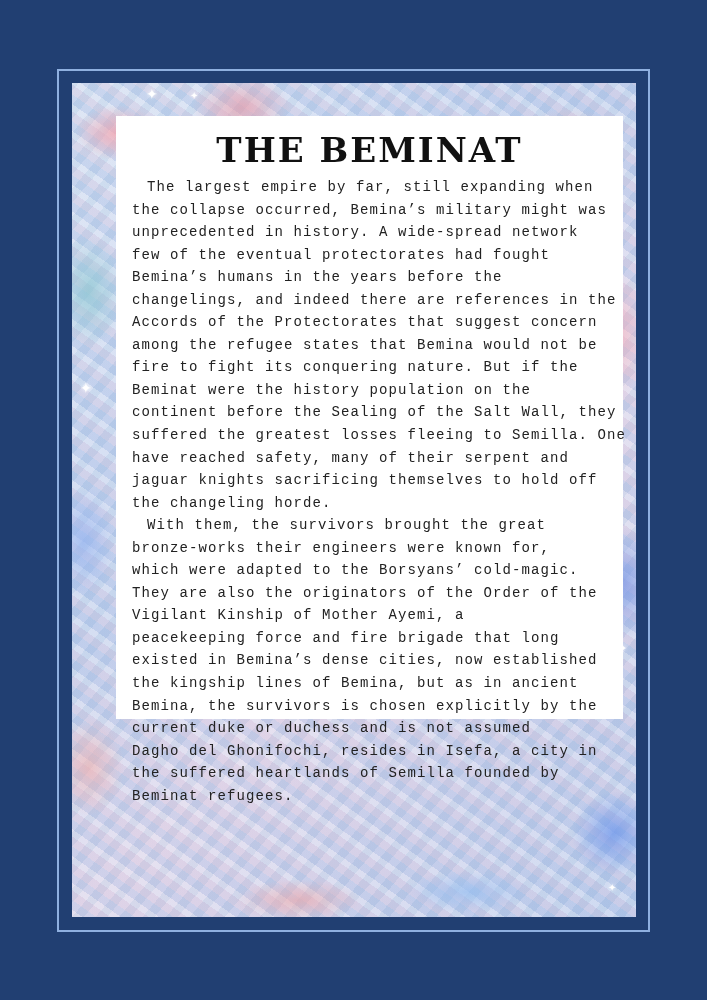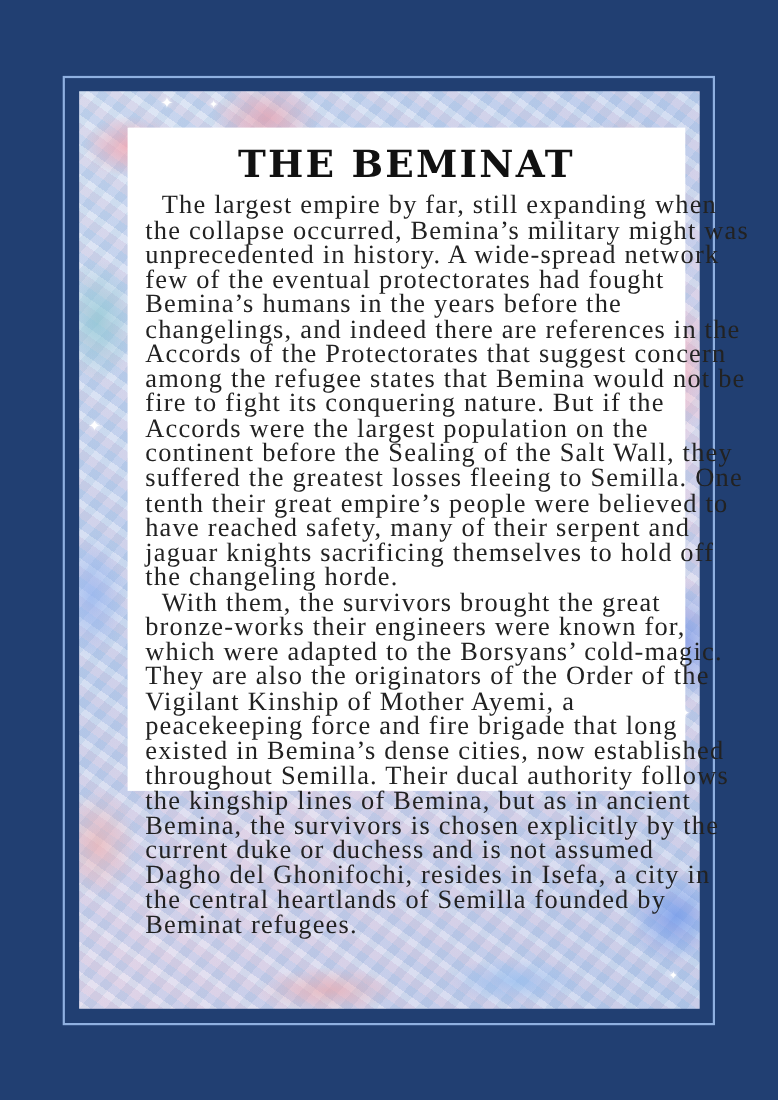--- a/index.html
+++ b/index.html
@@ -48,22 +48,22 @@
     position:absolute; left:0; right:0; top:14px;
     text-align:center;
     font-family:"DejaVu Serif", serif;
     font-weight:bold;
     font-size:34px;
     letter-spacing:2px;
     color:#111;
   }
   .body-text {
     position:absolute; left:16px; right:10px; top:60px;
-    font-family:Liberation Serif, serif;
-    font-size:24px;
+    font-family:Liberation Mono, monospace;
+    font-size:14px;
     line-height:22.55px;
     letter-spacing:1.1px;
     color:#222;
   }
   .line { white-space:nowrap; display:block; }
   .indent { padding-left:15px; }
 </style>
 </head>
 <body>
 
@@ -84,38 +84,36 @@
       <div>
         <span class="line indent">The largest empire by far, still expanding when</span>
         <span class="line">the collapse occurred, Bemina’s military might was</span>
         <span class="line">unprecedented in history. A wide-spread network</span>
         <span class="line">few of the eventual protectorates had fought</span>
         <span class="line">Bemina’s humans in the years before the</span>
         <span class="line">changelings, and indeed there are references in the</span>
         <span class="line">Accords of the Protectorates that suggest concern</span>
         <span class="line">among the refugee states that Bemina would not be</span>
         <span class="line">fire to fight its conquering nature. But if the</span>
-        <span class="line">Accords were the largest population on the</span>
+        <span class="line">Beminat were the history population on the</span>
         <span class="line">continent before the Sealing of the Salt Wall, they</span>
         <span class="line">suffered the greatest losses fleeing to Semilla. One</span>
-        <span class="line">tenth their great empire’s people were believed to</span>
         <span class="line">have reached safety, many of their serpent and</span>
         <span class="line">jaguar knights sacrificing themselves to hold off</span>
         <span class="line">the changeling horde.</span>
       </div>
       <div>
         <span class="line indent">With them, the survivors brought the great</span>
         <span class="line">bronze-works their engineers were known for,</span>
         <span class="line">which were adapted to the Borsyans’ cold-magic.</span>
         <span class="line">They are also the originators of the Order of the</span>
         <span class="line">Vigilant Kinship of Mother Ayemi, a</span>
         <span class="line">peacekeeping force and fire brigade that long</span>
         <span class="line">existed in Bemina’s dense cities, now established</span>
-        <span class="line">throughout Semilla. Their ducal authority follows</span>
         <span class="line">the kingship lines of Bemina, but as in ancient</span>
         <span class="line">Bemina, the survivors is chosen explicitly by the</span>
         <span class="line">current duke or duchess and is not assumed</span>
         <span class="line">Dagho del Ghonifochi, resides in Isefa, a city in</span>
-        <span class="line">the central heartlands of Semilla founded by</span>
+        <span class="line">the suffered heartlands of Semilla founded by</span>
         <span class="line">Beminat refugees.</span>
       </div>
     </div>
 </div>
 
 </body></html>

